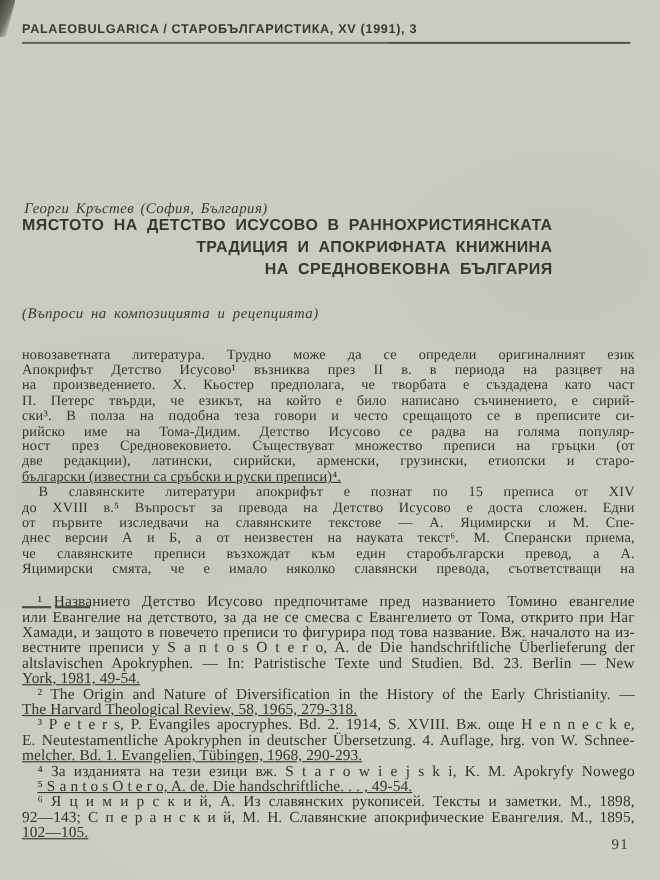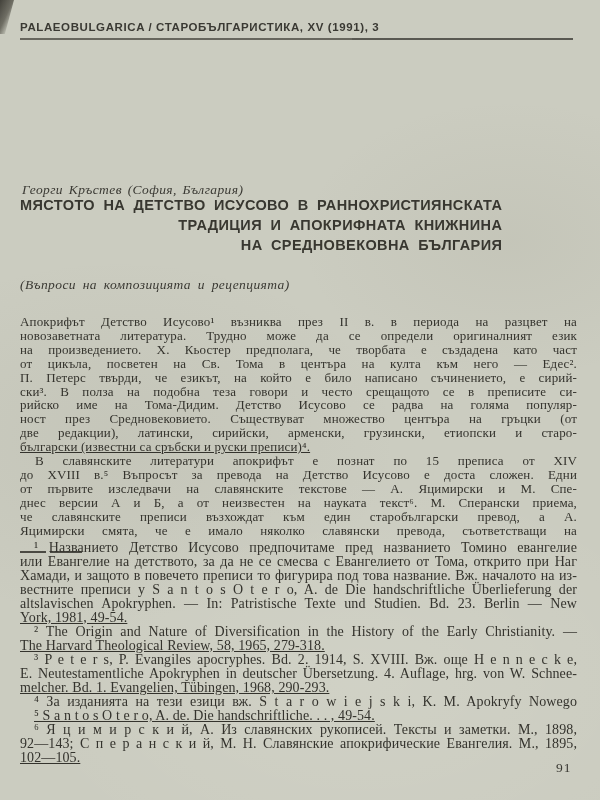--- a/index.html
+++ b/index.html
@@ -78,28 +78,27 @@
 
   <h1 class="title">
     <div class="tline">МЯСТОТО НА ДЕТСТВО ИСУСОВО В РАННОХРИСТИЯНСКАТА</div>
     <div class="tline">ТРАДИЦИЯ И АПОКРИФНАТА КНИЖНИНА</div>
     <div class="tline">НА СРЕДНОВЕКОВНА БЪЛГАРИЯ</div>
   </h1>
 
   <div class="subtitle">(Въпроси на композицията и рецепцията)</div>
 
   <div class="bodytext">
+    <div class="bl j">новозаветната литература. Трудно може да се определи оригиналният език</div>
     <div class="bl j">Апокрифът Детство Исусово¹ възниква през II в. в периода на разцвет на</div>
-    <div class="bl j">новозаветната литература. Трудно може да се определи оригиналният език</div>
     <div class="bl j">на произведението. Х. Кьостер предполага, че творбата е създадена като част</div>
-    <div class="bl j">от цикъла, посветен на Св. Тома в центъра на култа към него — Едес².</div>
     <div class="bl j">П. Петерс твърди, че езикът, на който е било написано съчинението, е сирий-</div>
     <div class="bl j">ски³. В полза на подобна теза говори и често срещащото се в преписите си-</div>
     <div class="bl j">рийско име на Тома-Дидим. Детство Исусово се радва на голяма популяр-</div>
-    <div class="bl j">ност през Средновековието. Съществуват множество центъра на гръцки (от</div>
+    <div class="bl j">ност през Средновековието. Съществуват множество преписи на гръцки (от</div>
     <div class="bl j">две редакции), латински, сирийски, арменски, грузински, етиопски и старо-</div>
     <div class="bl l">български (известни са сръбски и руски преписи)⁴.</div>
     <div class="bl j ind">В славянските литератури апокрифът е познат по 15 преписа от XIV</div>
     <div class="bl j">до XVIII в.⁵ Въпросът за превода на Детство Исусово е доста сложен. Едни</div>
     <div class="bl j">от първите изследвачи на славянските текстове — А. Яцимирски и М. Спе-</div>
     <div class="bl j">днес версии А и Б, а от неизвестен на науката текст⁶. М. Сперански приема,</div>
     <div class="bl j">че славянските преписи възхождат към един старобългарски превод, а А.</div>
     <div class="bl j">Яцимирски смята, че е имало няколко славянски превода, съответстващи на</div>
   </div>
 

